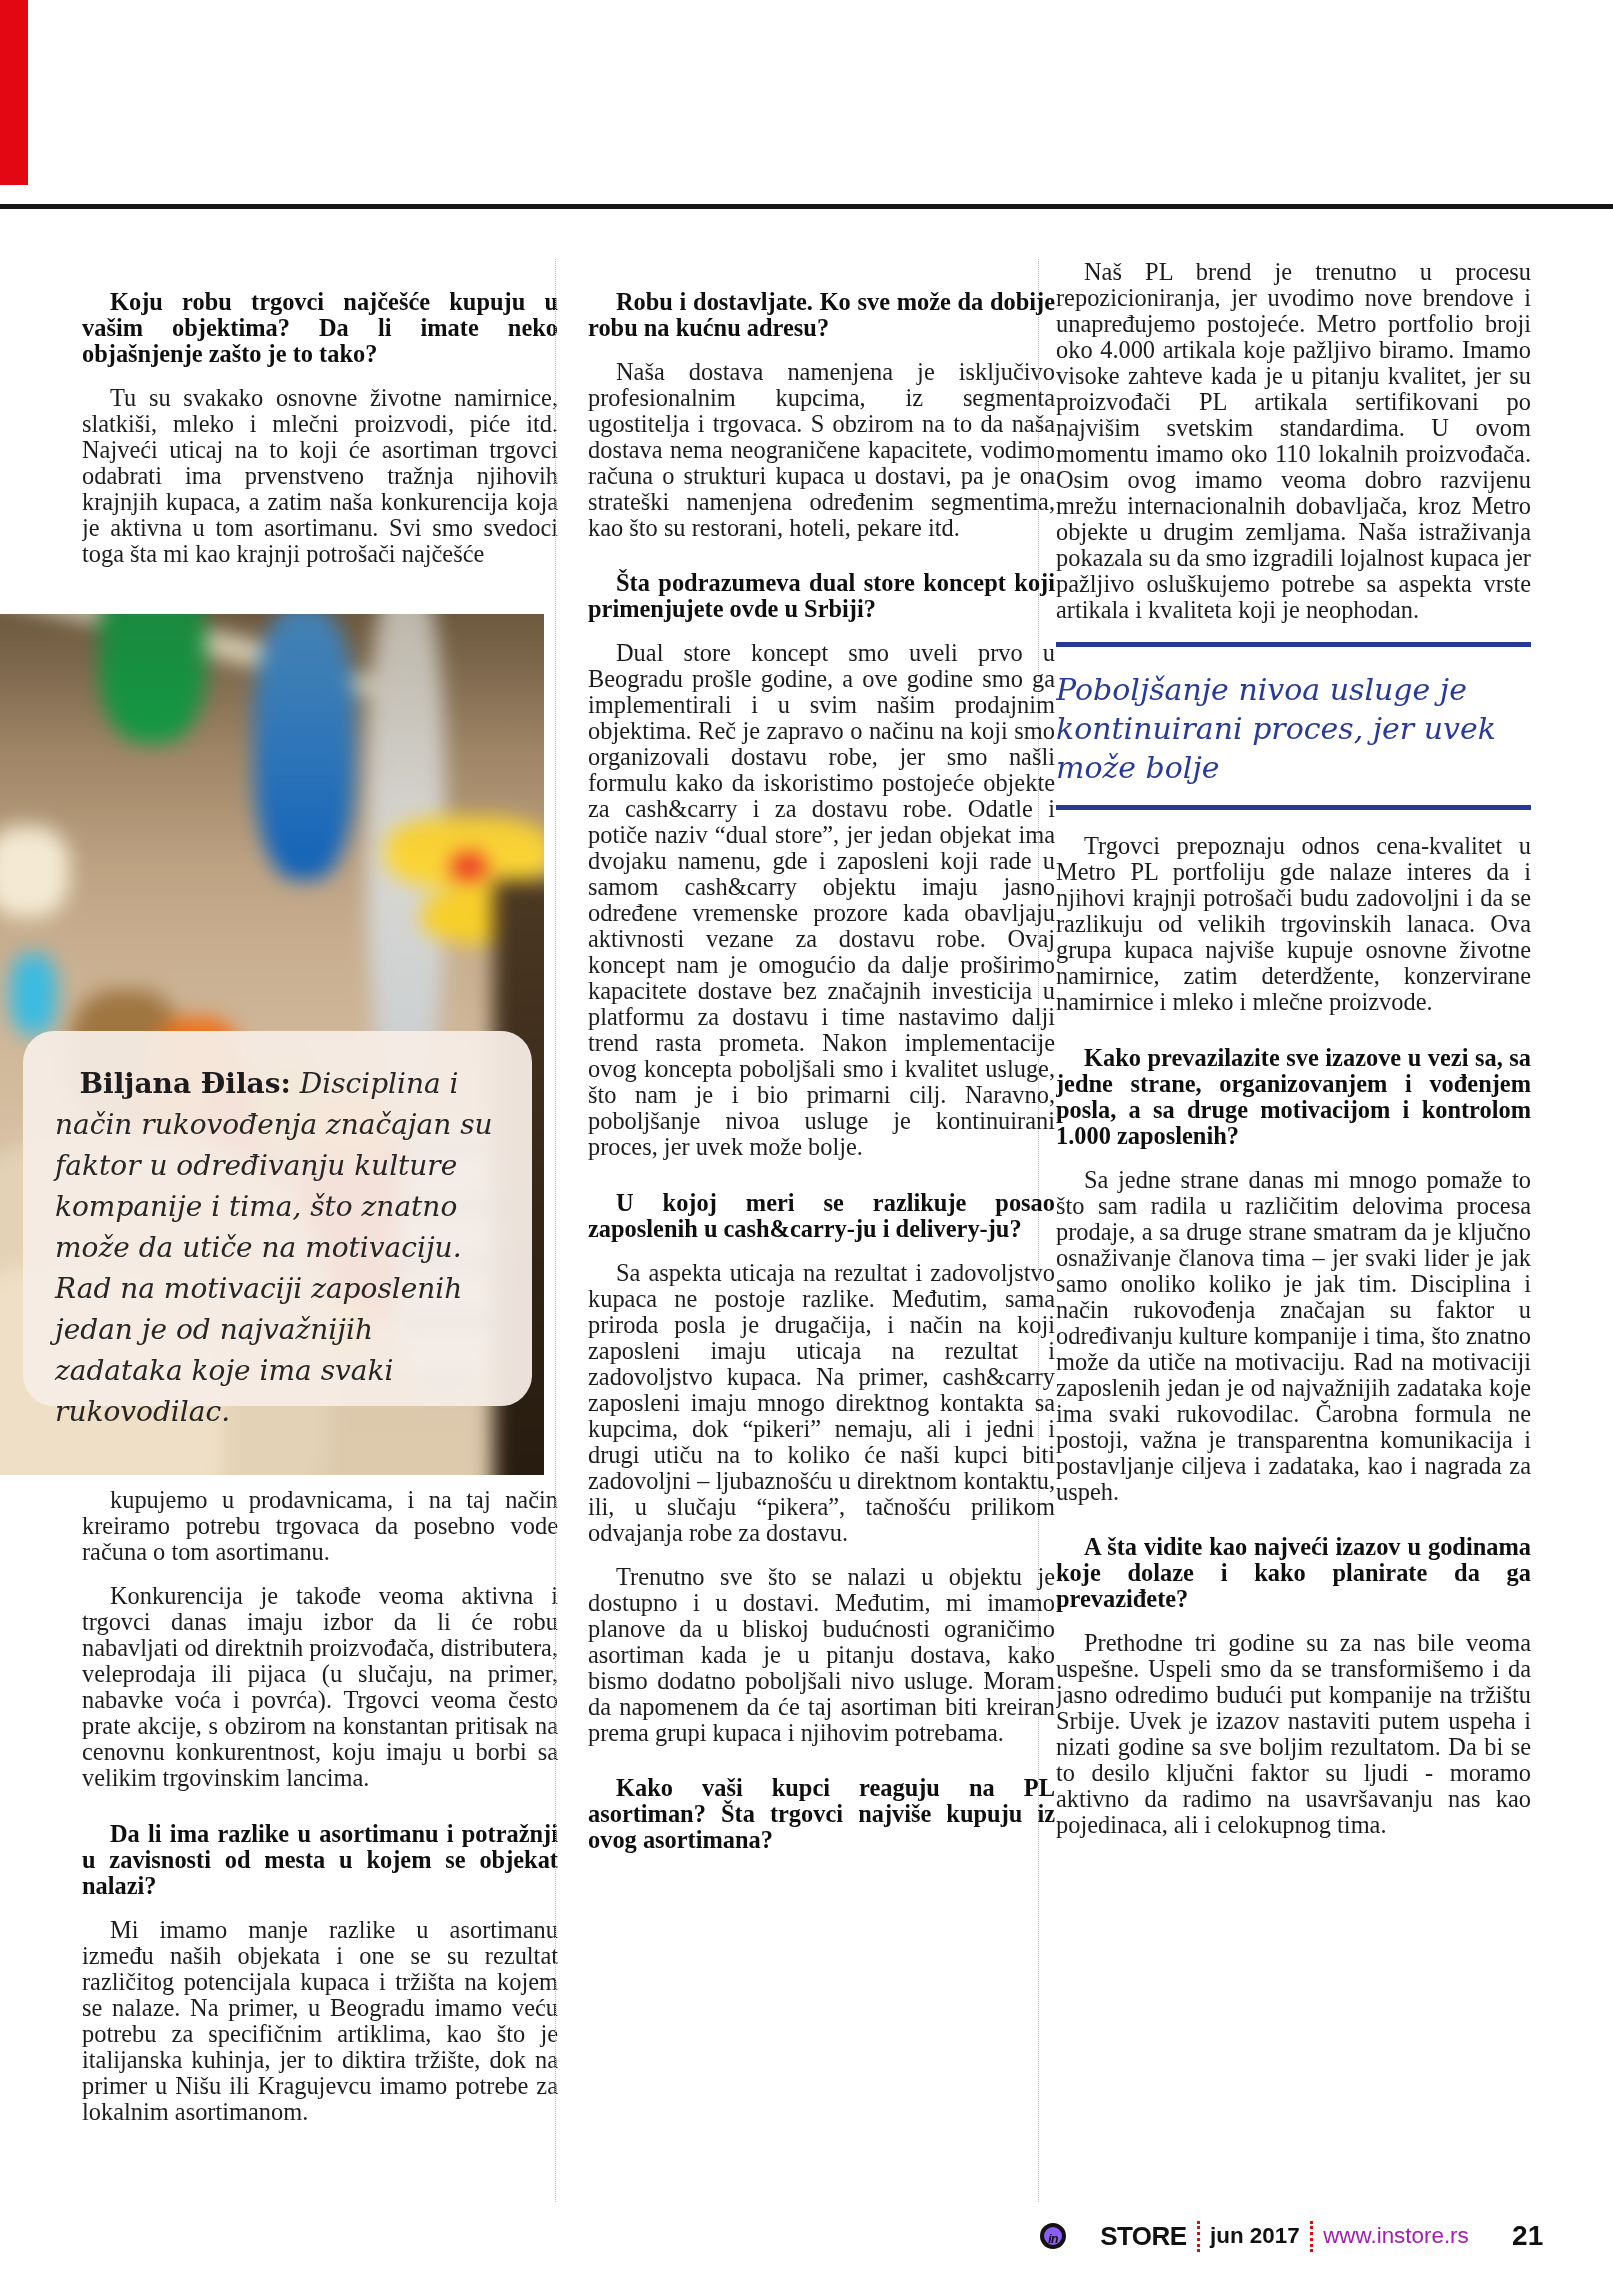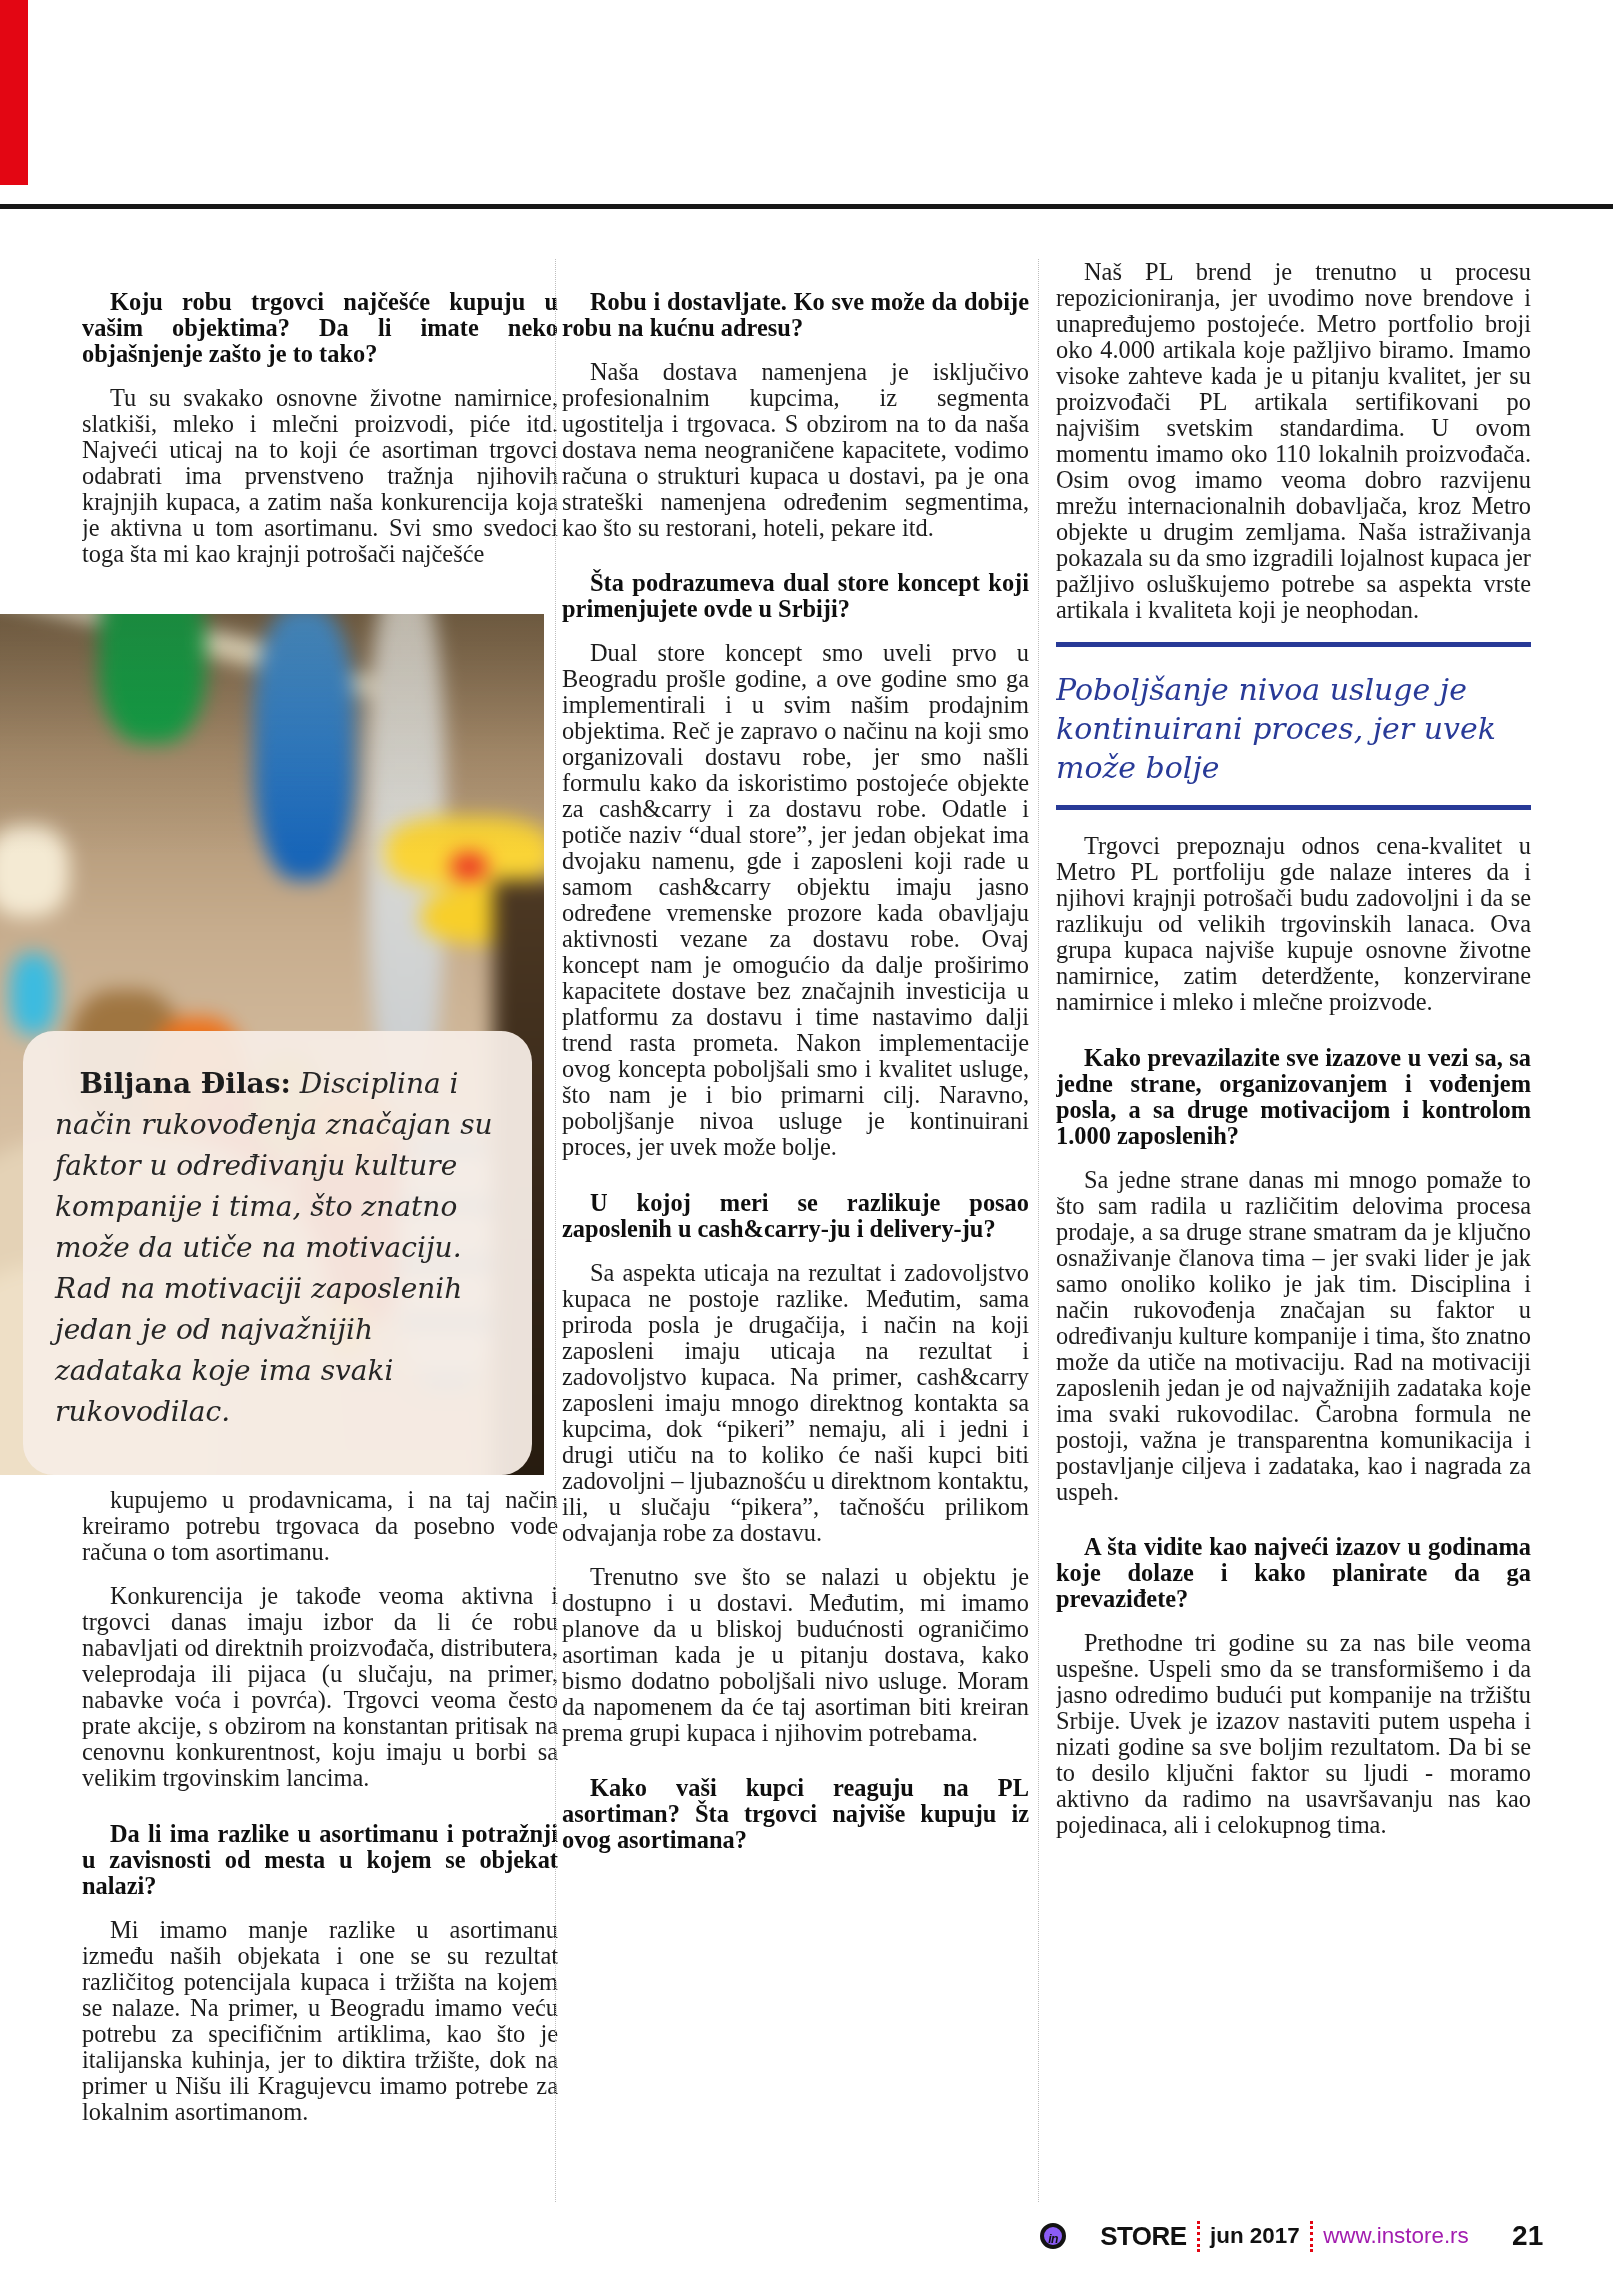--- a/index.html
+++ b/index.html
@@ -8,21 +8,21 @@
     background:#ffffff;font-family:"Liberation Serif",serif;
   }
   
   .red-bar{position:absolute;left:0;top:0;width:28px;height:185px;background:#e30613;}
   .top-rule{position:absolute;left:0;top:204px;width:1614px;height:5.1px;background:#161616;}
 
   
   .col{position:absolute;top:259px;color:#1d1d1d;}
   #col1top{left:82px;width:476px;height:354px;overflow:hidden;}
   #col1bot{left:82px;top:1487px;width:476px;height:731px;overflow:hidden;}
-  #col2{left:562px;width:467px;height:1964px;overflow:hidden;}
+  #col2{left:588px;width:467px;height:1964px;overflow:hidden;}
   #col3{left:1056px;width:475px;height:1964px;overflow:hidden;}
   .col p{margin:0 0 18px;font-size:24.4px;line-height:26px;text-align:justify;text-indent:28px;}
   .col p.q{font-weight:700;color:#0f0f0f;margin:29.5px 0 18px;}
   .col > :first-child{margin-top:0;}
 
   
   .vsep{position:absolute;top:259px;height:1943px;width:0;border-left:1.9px dotted #bdbdbd;}
   .vsep1{left:555px;}
   .vsep2{left:1038px;}
 
@@ -49,21 +49,21 @@
   .b-orange2{left:56%;top:55%;width:14%;height:8%;background:#e8862c;}
   .b-akyellow{left:57%;top:78%;width:9%;height:6%;background:#f0c020;}
   .b-dairy{left:71%;top:58%;width:17%;height:30%;background:repeating-linear-gradient(180deg,#cfe6f2 0 26px,#2e7fc0 26px 38px,#eef6fa 38px 58px);}
   .b-shelf{left:87%;top:32%;width:16%;height:70%;border-radius:0;background:linear-gradient(180deg,#4a3826,#2f2318 60%,#241a10);}
   .b-floor{left:-12%;top:60%;width:72%;height:50%;background:#e2d2ba;}
   .b-floor2{left:-8%;top:74%;width:50%;height:35%;background:#ecdfc9;}
   .photo-tint{position:absolute;inset:0;background:linear-gradient(180deg,rgba(70,56,38,.25),rgba(0,0,0,0) 28%);}
 
   
   .quote-box{
-    position:absolute;left:23px;top:1031px;width:509px;height:444px;box-sizing:border-box;
+    position:absolute;left:23px;top:1031px;width:509px;height:375px;box-sizing:border-box;
     background:rgba(246,236,229,0.95);border-radius:31px;padding:32px 35px 38px 32px;
   }
   .quote-box p{margin:0;font-family:"DejaVu Serif",serif;font-size:28px;line-height:41px;
     color:#262626;text-indent:24.4px;}
   .quote-box .speaker{font-style:normal;font-weight:700;color:#1c1c1c;}
   .quote-box em{font-style:italic;}
 
   
   .pullquote{margin:19px 0 23px;padding:23px 0 18px;border-top:5.8px solid #283a97;border-bottom:5.8px solid #283a97;}
   .pullquote p{margin:0;font-family:"DejaVu Serif",serif;font-style:italic;color:#283a97;

